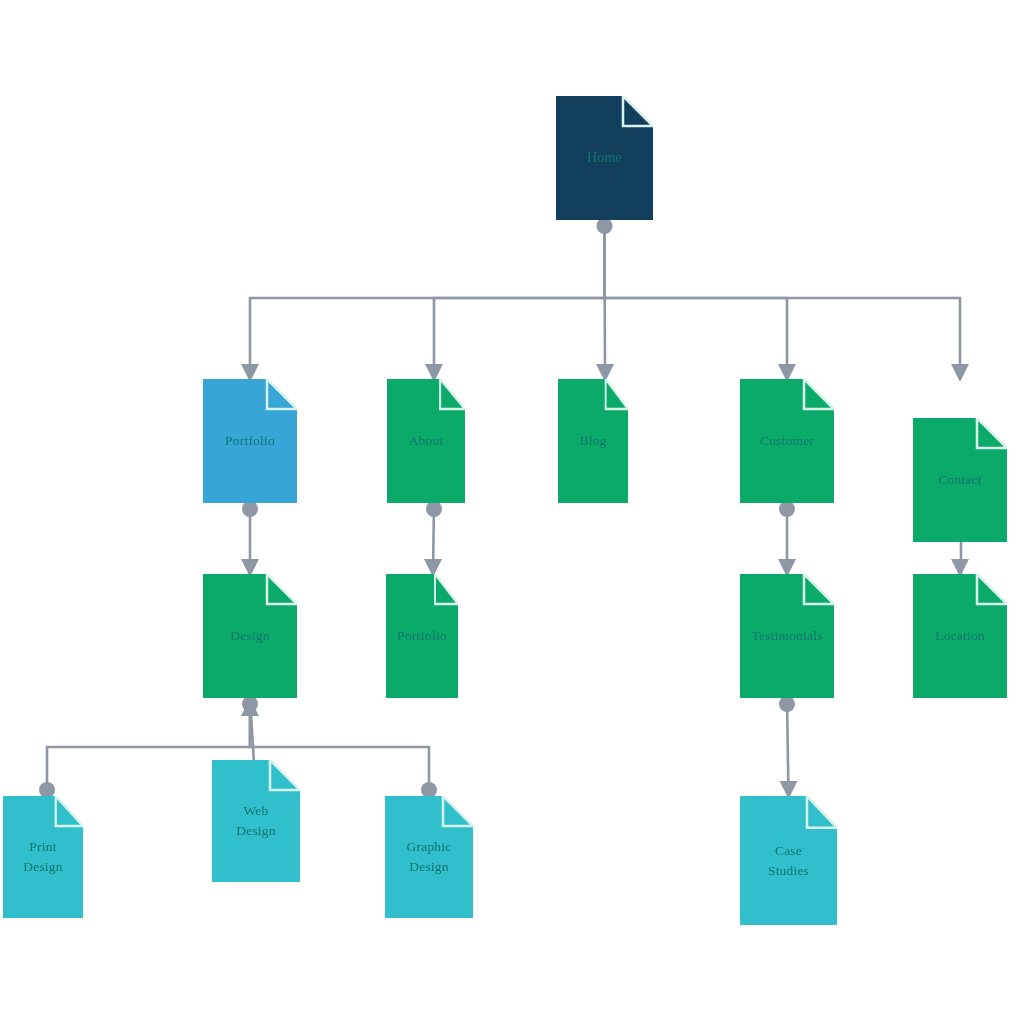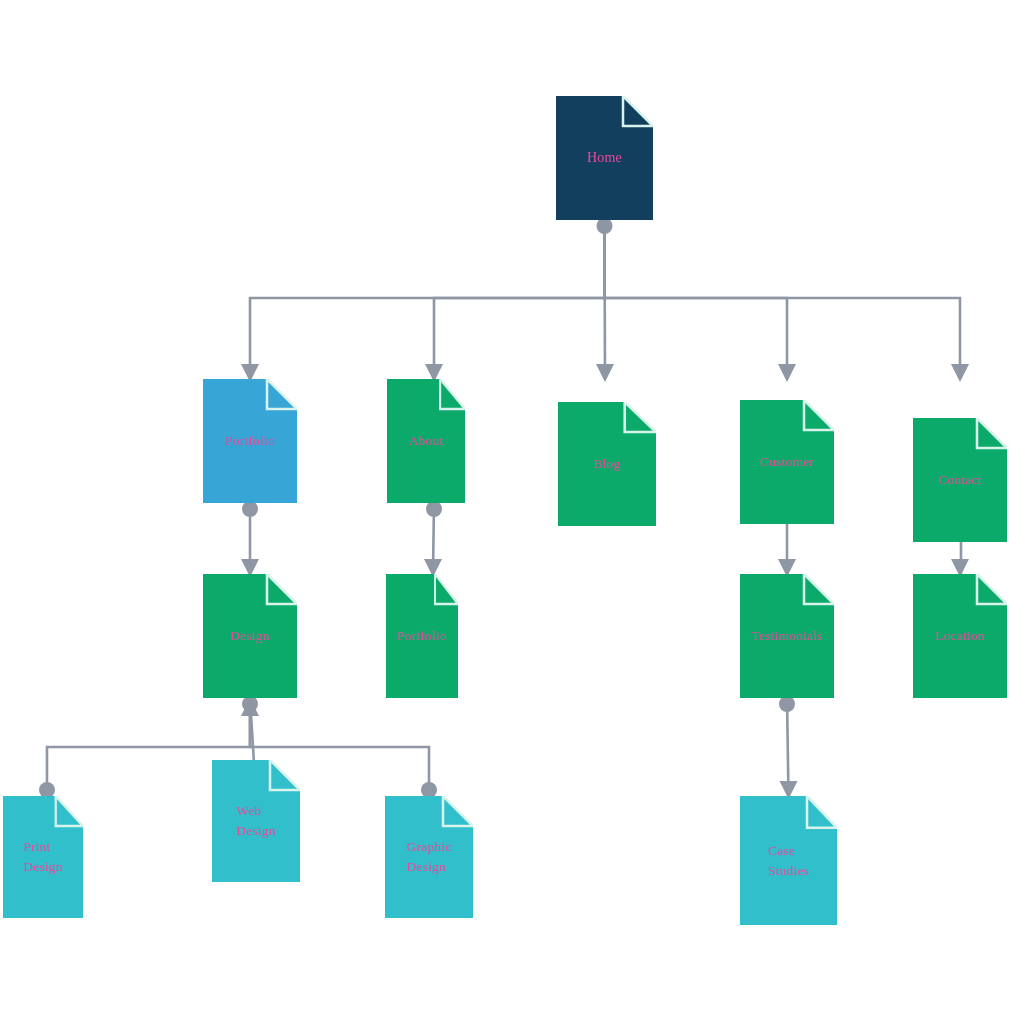--- a/index.html
+++ b/index.html
@@ -9,22 +9,22 @@
     font-family:"Liberation Serif","DejaVu Serif",serif;
     overflow:hidden;
   }
   #stage{position:relative;width:1024px;height:1024px;overflow:hidden;}
   #links{position:absolute;left:0;top:0;width:1024px;height:1024px;}
   .node{position:absolute;box-sizing:border-box;}
   .node .doc{position:absolute;left:0;top:0;width:100%;height:100%;}
   .node .label{
     position:absolute;left:0;top:0;width:100%;height:100%;
     display:flex;align-items:center;justify-content:center;
-    line-height:1.45;
-    color:#ec4899;font-size:13.5px;letter-spacing:.2px;
+    text-align:center;line-height:1.45;
+    color:#0f766e;font-size:13.5px;letter-spacing:.2px;
     padding:0 6px;box-sizing:border-box;
     white-space:pre-line;
     pointer-events:none;
   }
   .node.home .label{font-size:14px;}
 </style>
 </head>
 <body>
 
 <div id="stage">
@@ -82,29 +82,29 @@
         <div class="label">Portfolio</div>
       </div>
       <div class="node" style="left: 387px; top: 379px; width: 78px; height: 124px;">
         <svg class="doc" viewBox="0 0 94 124" preserveAspectRatio="none">
           <path d="M0,0 H64 L94,30 V124 H0 Z" fill="#0caa6a"></path>
           <path d="M64,0 L94,30 L64,30 Z" fill="#ffffff"></path>
           <path d="M64,0 L94,30 H64 Z" fill="#0caa6a" stroke="#d8f3ec" stroke-width="2.5" stroke-linejoin="miter"></path>
         </svg>
         <div class="label">About</div>
       </div>
-      <div class="node" style="left: 558px; top: 402px; width: 98px; height: 124px;">
+      <div class="node" style="left: 558px; top: 379px; width: 70px; height: 124px;">
         <svg class="doc" viewBox="0 0 94 124" preserveAspectRatio="none">
           <path d="M0,0 H64 L94,30 V124 H0 Z" fill="#0caa6a"></path>
           <path d="M64,0 L94,30 L64,30 Z" fill="#ffffff"></path>
           <path d="M64,0 L94,30 H64 Z" fill="#0caa6a" stroke="#d8f3ec" stroke-width="2.5" stroke-linejoin="miter"></path>
         </svg>
         <div class="label">Blog</div>
       </div>
-      <div class="node" style="left: 740px; top: 400px; width: 94px; height: 124px;">
+      <div class="node" style="left: 740px; top: 379px; width: 94px; height: 124px;">
         <svg class="doc" viewBox="0 0 94 124" preserveAspectRatio="none">
           <path d="M0,0 H64 L94,30 V124 H0 Z" fill="#0caa6a"></path>
           <path d="M64,0 L94,30 L64,30 Z" fill="#ffffff"></path>
           <path d="M64,0 L94,30 H64 Z" fill="#0caa6a" stroke="#d8f3ec" stroke-width="2.5" stroke-linejoin="miter"></path>
         </svg>
         <div class="label">Customer</div>
       </div>
       <div class="node" style="left: 913px; top: 379px; width: 94px; height: 124px; margin-top: 39px;">
         <svg class="doc" viewBox="0 0 94 124" preserveAspectRatio="none">
           <path d="M0,0 H64 L94,30 V124 H0 Z" fill="#0caa6a"></path>

